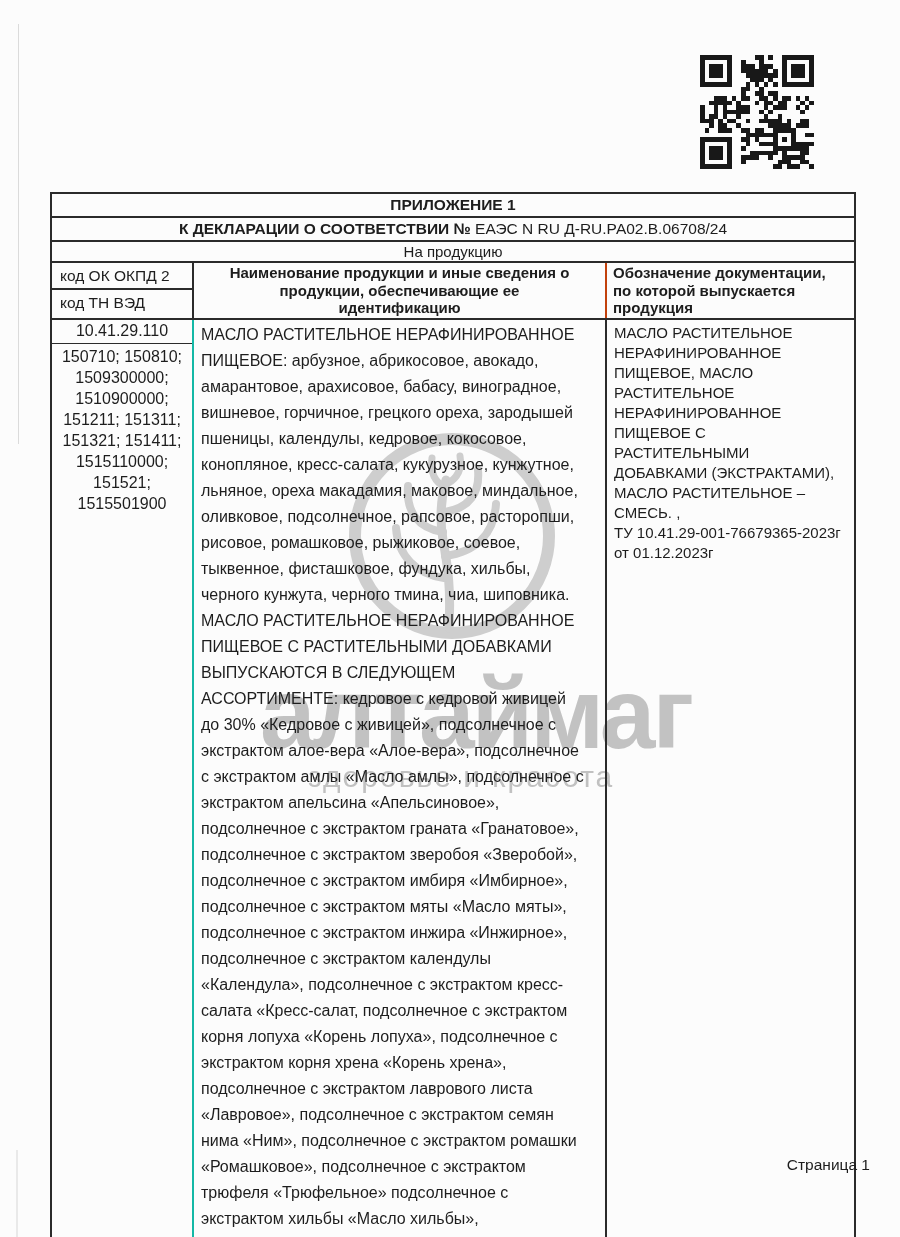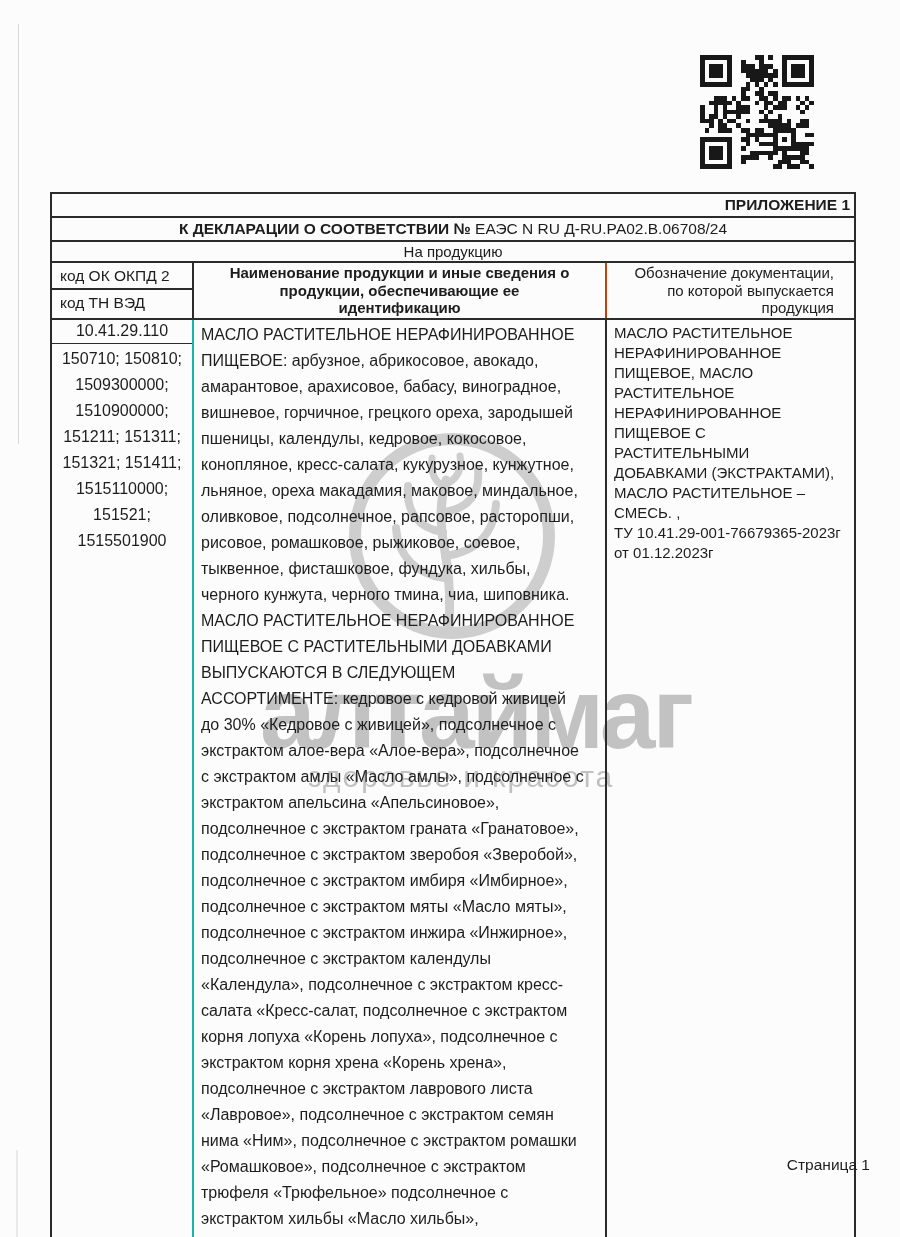--- a/index.html
+++ b/index.html
@@ -31,37 +31,37 @@
     font-size:30px; color:#9a9a9a; opacity:.6; letter-spacing:2px; white-space:nowrap;
   }
 
   
   .doc-table {
     position:absolute; left:50px; top:192px; width:806px; z-index:2;
     border:2px solid #2b2b2b; background:transparent;
     font-size:15.5px;
   }
   .t-row { border-bottom:2px solid #2b2b2b; text-align:center; padding:2px 4px; }
-  .t-row.title { font-weight:bold; font-size:15.5px;text-align:right; }
+  .t-row.title { font-weight:bold; font-size:15.5px; }
   .t-row.decl  { font-size:15.5px; }
   .t-row.decl .b { font-weight:bold; }
   .t-row.sub   { font-size:15px; padding:1px 4px; }
 
   .h-grid { display:grid; grid-template-columns:142px 413px 1fr; border-bottom:2px solid #2b2b2b; }
   .h-col1 { border-right:2px solid #2b2b2b; display:flex; flex-direction:column; font-weight:normal; font-size:15.5px; }
   .h-col1 .a { border-bottom:2px solid #2b2b2b; padding:4px 8px 3px 8px; text-align:left; }
   .h-col1 .b { padding:4px 8px 3px 8px; text-align:left; }
   .h-col2 { border-right:2px solid #c2410c; font-weight:bold; font-size:15px; line-height:17.6px;
             text-align:center; padding:1px 10px; white-space:pre-line; }
-  .h-col3 { font-weight:normal; font-size:15px; line-height:17.6px; text-align:right; padding:1px 20px; white-space:pre-line; }
+  .h-col3 { font-weight:bold; font-size:15px; line-height:17.6px; text-align:left; padding:1px 6px; white-space:pre-line; }
 
   .b-grid { display:grid; grid-template-columns:142px 413px 1fr; min-height:822px; }
   .b-col1 { border-right:2px solid #14b8a6; text-align:center; font-size:16px; }
   .b-col1 .okpd  { border-bottom:1.5px solid #2b2b2b; padding:2px 0 3px 0; }
-  .b-col1 .tnved { padding:2px 2px; line-height:26px; white-space:pre-line; }
+  .b-col1 .tnved { padding:2px 2px; line-height:21px; white-space:pre-line; }
   .b-col2 { border-right:2px solid #2b2b2b; padding:2px 4px 0 7px; font-size:16px;
             line-height:26px; white-space:pre-line; text-align:left; }
   .b-col3 { padding:3px 2px 0 7px; font-size:15px; line-height:20px; white-space:pre-line; text-align:left; }
 
   
   .page-num { position:absolute; left:728px; top:1156px; width:142px; text-align:right; font-size:15.5px; z-index:2; }
 </style>
 </head>
 <body>
 

